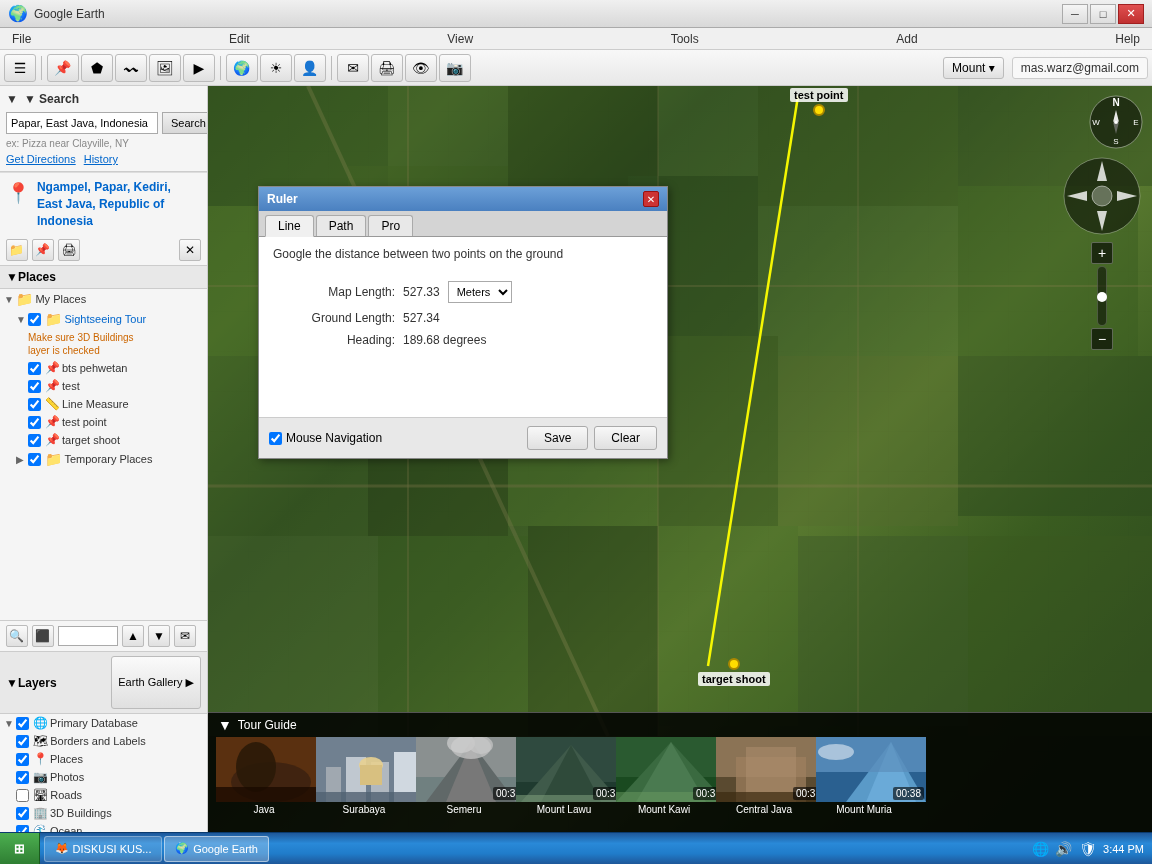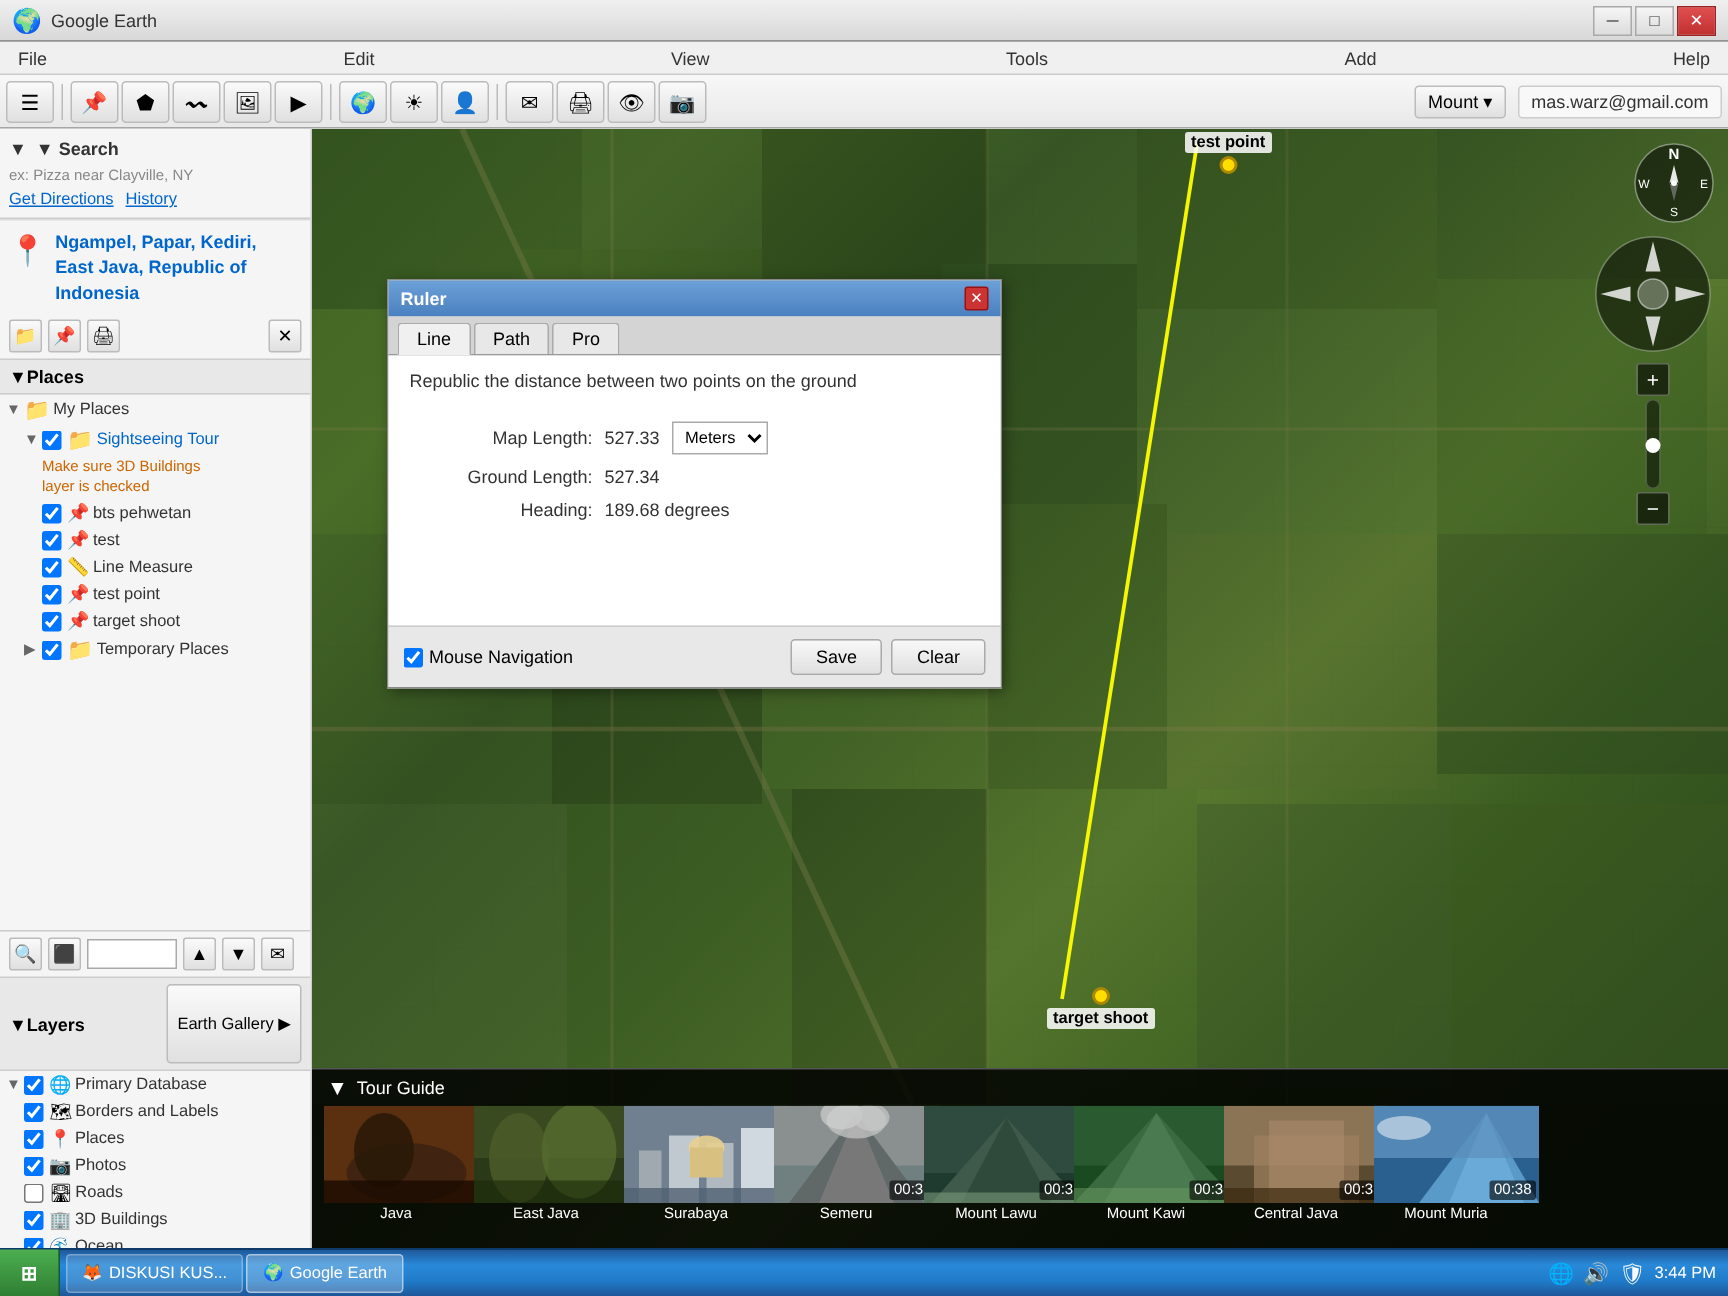--- a/index.html
+++ b/index.html
@@ -587,20 +587,24 @@
 
 <div id="main-layout">
 
   <div id="left-panel">
 
     <div id="search-section">
       <div class="section-header">
         <span>▼</span>
         <span style="margin-left:2px;">▼ Search</span>
       </div>
+      <div class="search-row">
+        <input class="search-input" type="text" value="Papar, East Java, Indonesia" style="">
+        <button class="search-btn">Search</button>
+      </div>
       <div class="search-hint">ex: Pizza near Clayville, NY</div>
       <div class="search-links">
         <span class="search-link">Get Directions</span>
         <span class="search-link">History</span>
       </div>
     </div>
 
     <div class="search-result">
       <span class="pin-icon">📍</span>
       <span class="result-text" style="white-space:pre-line;">Ngampel, Papar, Kediri,
@@ -828,21 +832,21 @@
       <div class="dialog-titlebar">
         <span>Ruler</span>
         <button class="dialog-close">✕</button>
       </div>
       <div class="dialog-tabs">
         <div class="dialog-tab active">Line</div>
         <div class="dialog-tab">Path</div>
         <div class="dialog-tab">Pro</div>
       </div>
       <div class="dialog-body">
-        <div class="dialog-description">Republic the distance between two points on the ground</div>
+        <div class="dialog-description">Google the distance between two points on the ground</div>
         <div class="dialog-measurements">
           <div class="measure-row">
             <span class="measure-label">Map Length:</span>
             <span class="measure-value">527.33</span>
             <select class="measure-unit-select">
               <option>Meters</option>
             </select>
           </div>
           <div class="measure-row">
             <span class="measure-label">Ground Length:</span>
@@ -879,32 +883,20 @@
               <rect width="110" height="65" fill="#5a3010"></rect>
               <ellipse cx="55" cy="45" rx="40" ry="20" fill="#3a2010" opacity="0.8"></ellipse>
               <ellipse cx="40" cy="30" rx="20" ry="25" fill="#2a1a08" opacity="0.9"></ellipse>
               <circle cx="55" cy="20" rx="15" ry="18" fill="#8B4513" opacity="0.7"></circle>
               <rect x="0" y="50" width="110" height="15" fill="#1a0a00" opacity="0.8"></rect>
             </svg>
           </div>
           <div class="tour-label">Java</div>
         </div>
 
-        <div class="tour-thumb">
-          <div class="thumb-wrapper">
-            <svg width="110" height="65" viewBox="0 0 110 65">
-              <rect width="110" height="65" fill="#3a4a20"></rect>
-              <rect x="0" y="35" width="110" height="30" fill="#2a3a18"></rect>
-              <ellipse cx="30" cy="35" rx="20" ry="30" fill="#4a5a28" opacity="0.9"></ellipse>
-              <ellipse cx="70" cy="30" rx="25" ry="32" fill="#556b2f" opacity="0.8"></ellipse>
-              <rect x="0" y="50" width="110" height="15" fill="#1a2a08" opacity="0.6"></rect>
-            </svg>
-          </div>
-          <div class="tour-label">East Java</div>
-        </div>
 
         <div class="tour-thumb">
           <div class="thumb-wrapper">
             <svg width="110" height="65" viewBox="0 0 110 65">
               <rect width="110" height="65" fill="#708090"></rect>
               <rect x="10" y="30" width="15" height="35" fill="#a0a8b0"></rect>
               <rect x="30" y="20" width="20" height="45" fill="#c0c8d0"></rect>
               <rect x="55" y="25" width="18" height="40" fill="#b0b8c0"></rect>
               <rect x="78" y="15" width="25" height="50" fill="#d0d8e0"></rect>
               <rect x="0" y="55" width="110" height="10" fill="#506070" opacity="0.8"></rect>

